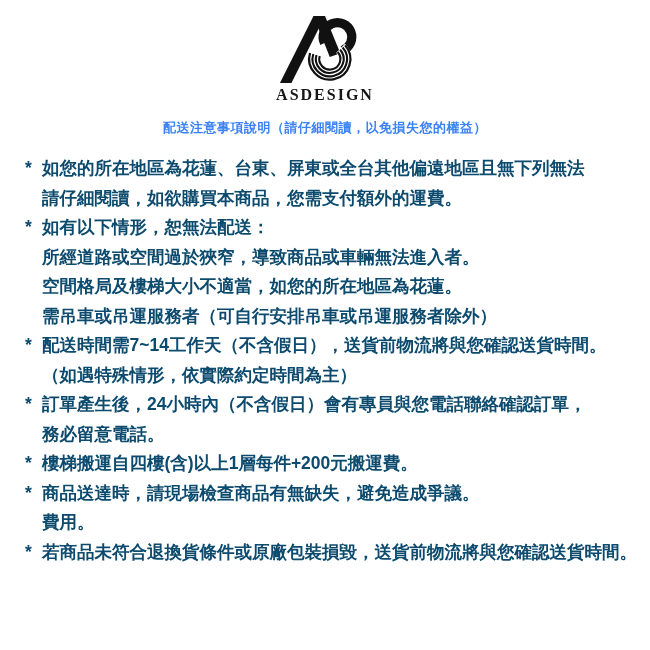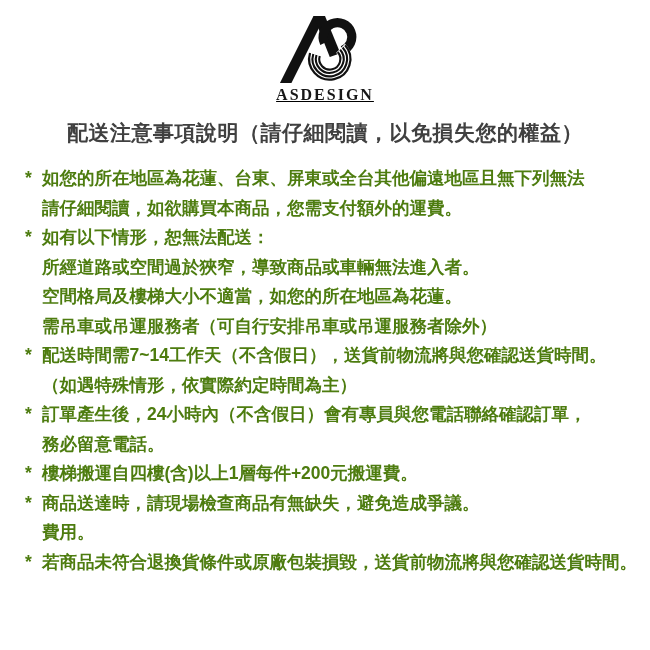--- a/index.html
+++ b/index.html
@@ -12,50 +12,49 @@
     color: #000000;
   }
   .page {
     width: 650px;
     height: 650px;
     background: #ffffff;
     padding-top: 12px;
   }
   .logo-wrap {
     text-align: center;
-    text-decoration: underline;
   }
   .logo-wrap svg {
     display: block;
     margin: 0 auto;
   }
   .brand {
     font-family: "Liberation Serif", "DejaVu Serif", serif;
     font-weight: bold;
     font-size: 16px;
     letter-spacing: 2px;
     color: #161616;
     margin-top: 1px;
     text-align: center;
   }
   .title {
     margin-top: 15px;
     text-align: center;
-    font-size: 21px;
+    font-size: 13px;
     font-weight: bold;
     letter-spacing: 0.5px;
-    color: #404040;
+    color: #3b82f6;
     white-space: nowrap;
   }
   .notice {
     margin: 17px 6px 0 25px;
     font-size: 17.5px;
     font-weight: bold;
     line-height: 29.5px;
-    color: #4d7c0f;
+    color: #0c4a6e;
   }
   .line {
     padding-left: 17px;
     white-space: nowrap;
   }
   .star {
     display: inline-block;
     width: 17px;
     margin-left: -17px;
     font-weight: bold;

